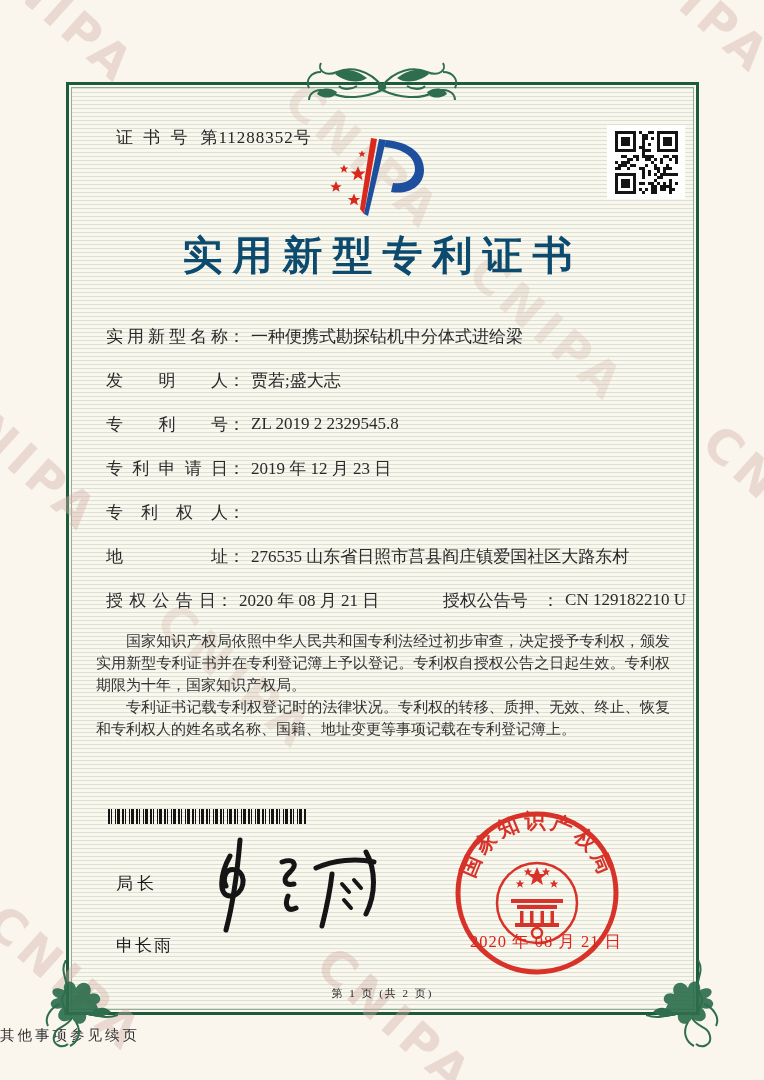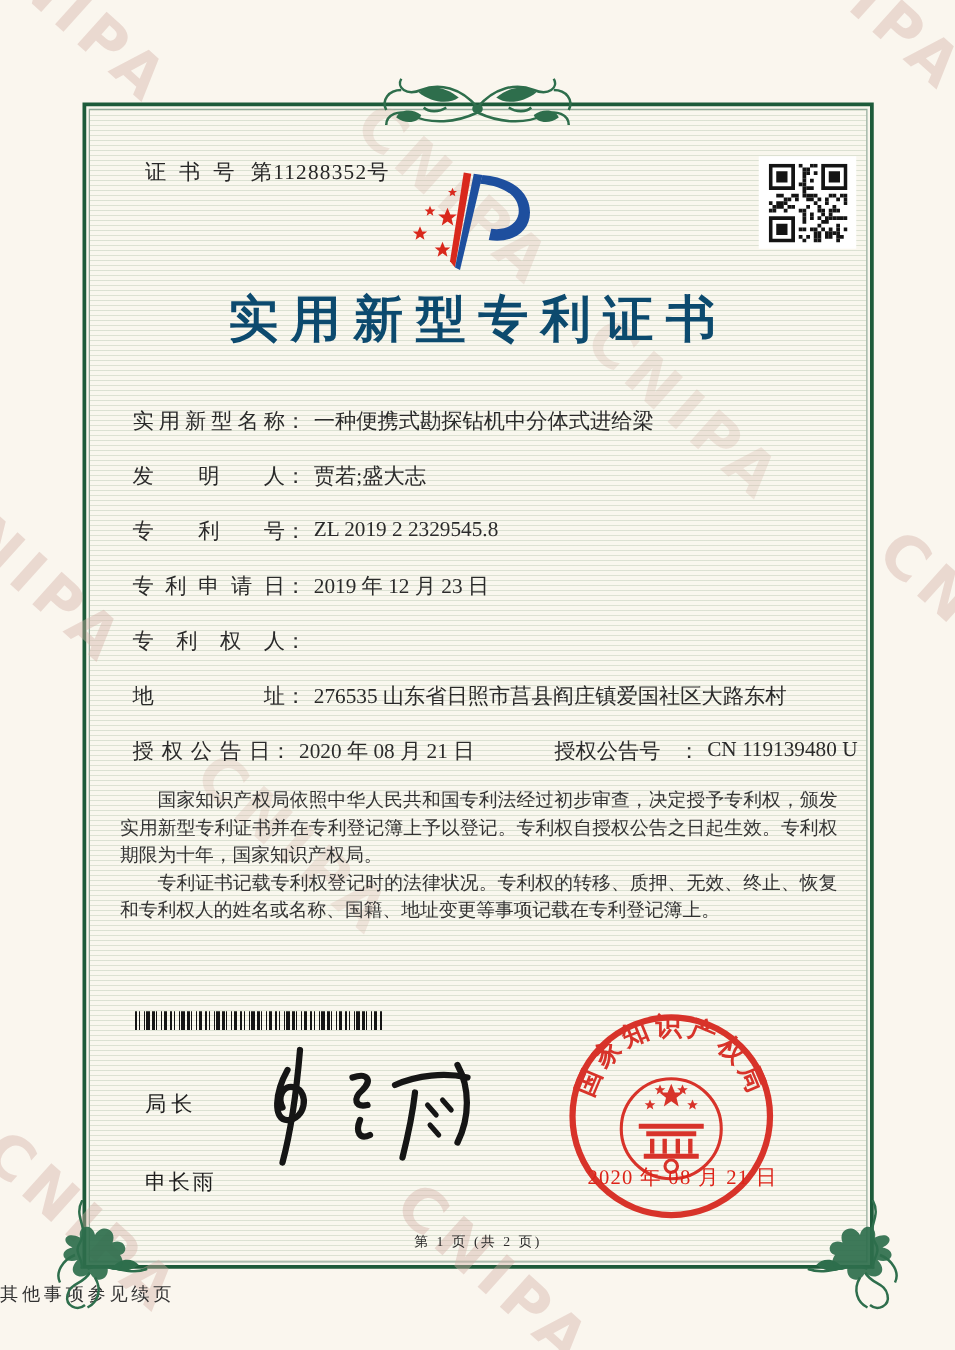--- a/index.html
+++ b/index.html
@@ -313,21 +313,21 @@
         <span class="fl">地址</span>
           <span>：</span>
           <span class="fv">276535 山东省日照市莒县阎庄镇爱国社区大路东村</span>
       </div>
       <div class="frow">
         <span class="fl">授权公告日</span>
           <span>：</span>
           <span class="gv1">2020 年 08 月 21 日</span>
           <span class="fl2">授权公告号</span>
           <span>：</span>
-          <span class="fv">CN 119139480 U</span>
+          <span class="fv">CN 129182210 U</span>
       </div>
     </div>
 
     <div class="paras">
       <p>国家知识产权局依照中华人民共和国专利法经过初步审查，决定授予专利权，颁发实用新型专利证书并在专利登记簿上予以登记。专利权自授权公告之日起生效。专利权期限为十年，国家知识产权局。</p>
       <p>专利证书记载专利权登记时的法律状况。专利权的转移、质押、无效、终止、恢复和专利权人的姓名或名称、国籍、地址变更等事项记载在专利登记簿上。</p>
     </div>
 
     <div class="barcode"></div>
 

